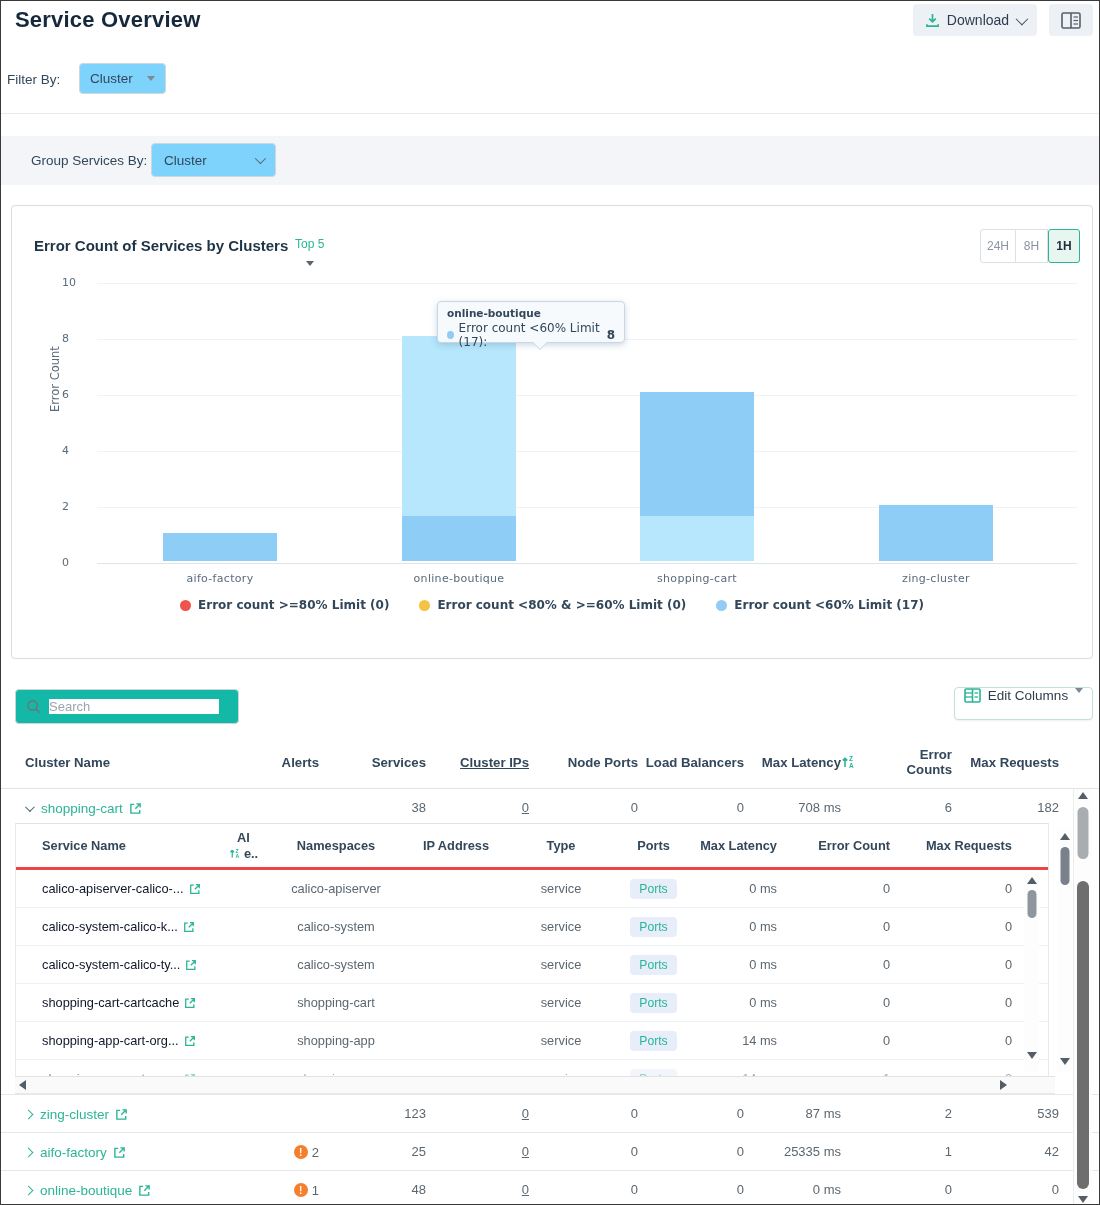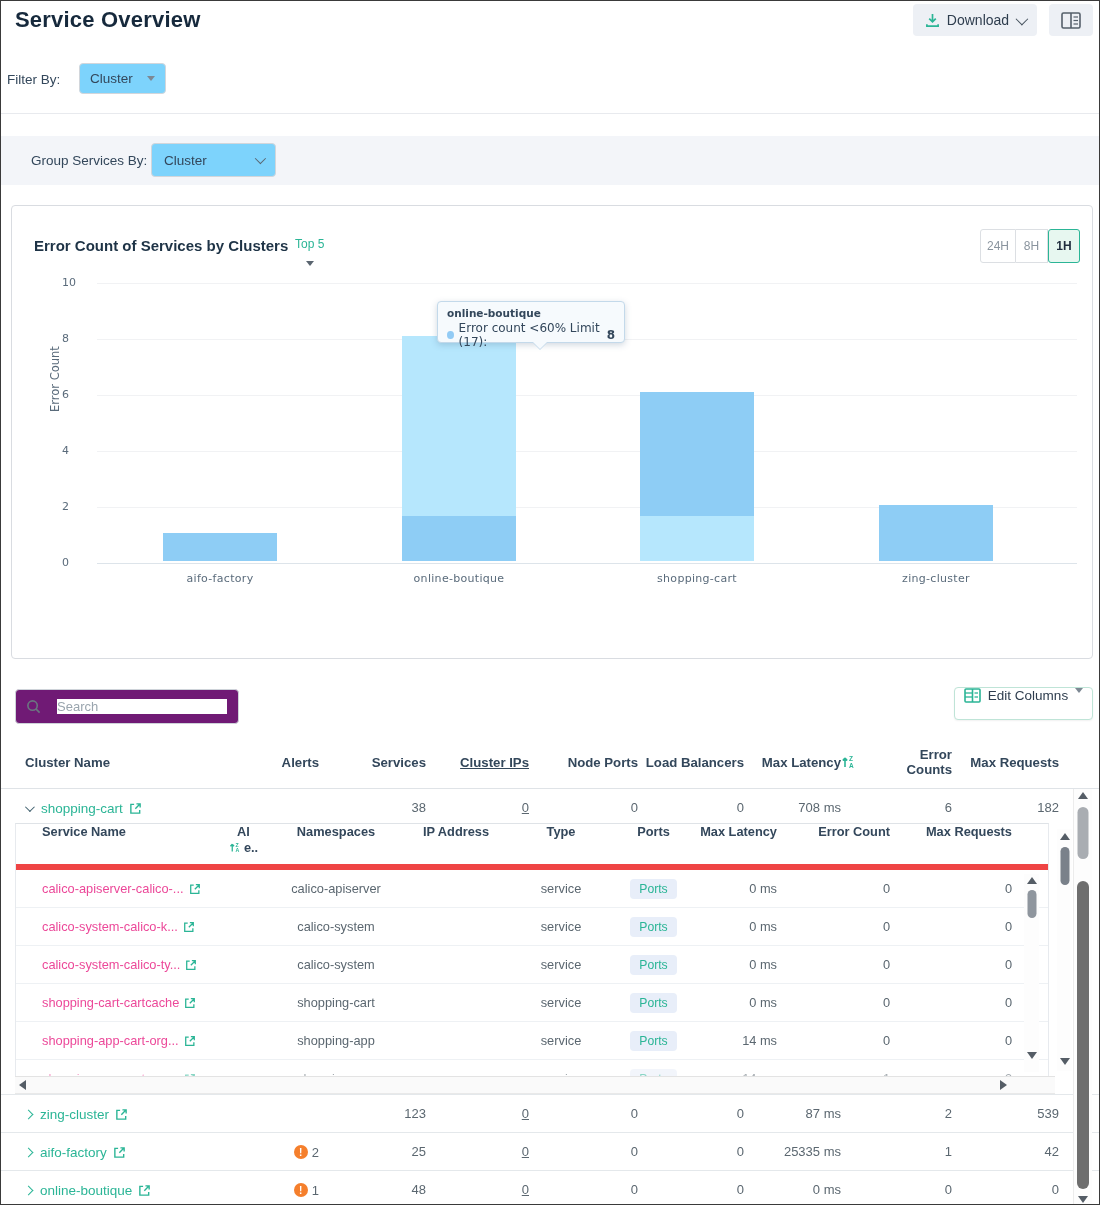--- a/index.html
+++ b/index.html
@@ -45,21 +45,21 @@
   .legend { position:absolute; left:0; top:392px; width:100%; display:flex; justify-content:center; gap:30px; }
   .leg-item { display:flex; align-items:center; gap:7px; font-size:12px; font-weight:700; color:#33475b; cursor:pointer; }
   .leg-dot { width:11px; height:11px; border-radius:50%; }
   .tooltip { position:absolute; left:425px; top:95px; width:188px; height:42px; background:#f6fafd; border:1px solid #c3d9ea; border-radius:4px; box-shadow:0 2px 6px rgba(70,100,130,.25); padding:5px 9px; z-index:5; }
   .tt-title { font-size:10.5px; font-weight:700; color:#33475b; }
   .tt-line { display:flex; align-items:center; gap:5px; font-size:12px; color:#33475b; margin-top:2px; }
   .tt-dot { width:8px; height:8px; border-radius:50%; background:#92cbf5; }
   .tt-caret { position:absolute; left:95px; bottom:-7px; width:0; height:0; border-left:7px solid transparent; border-right:7px solid transparent; border-top:7px solid #f6fafd; filter:drop-shadow(0 1px 0 #c3d9ea); }
 
   
-  .search-box { position:absolute; left:14px; top:688px; width:224px; height:35px; border:1px solid #ced3d9; border-radius:4px; background:#701a75; display:flex; align-items:center; padding:0 10px; gap:16px; }
+  .search-box { position:absolute; left:14px; top:688px; width:224px; height:35px; border:1px solid #ced3d9; border-radius:4px; background:#14b8a6; display:flex; align-items:center; padding:0 10px; gap:8px; }
   .search-box input { border:none; outline:none; font-size:13px; color:#33475b; width:170px; font-family:inherit; }
   .search-box input::placeholder { color:#9aa5ae; }
   .editcols-btn { position:absolute; left:953px; top:686px; width:139px; height:33px; background:#fff; border:1px solid #bfe4d7; border-radius:4px; box-shadow:0 1px 2px rgba(0,0,0,.06); display:flex; justify-content:center; gap:7px; font-size:13.5px; color:#2e3d4e; cursor:pointer; font-family:inherit; }
 
   
   .mt-header { position:absolute; left:0; top:735px; width:1100px; height:53px; display:flex; align-items:center; border-bottom:1px solid #dfe3e7; font-size:13.2px; font-weight:700; color:#33475b; }
   .mc { flex:0 0 auto; }
   .mc0 { width:272px; padding-left:24px; text-align:left; }
   .mc1 { width:46px; text-align:right; }
   .mc2 { width:107px; text-align:right; }
@@ -73,33 +73,33 @@
   .mt-row { position:absolute; left:0; width:1100px; height:37px; display:flex; align-items:center; font-size:13px; color:#5b6770; }
   .cluster-link { color:#2bb596; display:inline-flex; align-items:center; gap:6px; font-size:13.5px; cursor:pointer; text-decoration:none; }
   .chev-right { width:7px; height:7px; border-right:1.7px solid #2bb596; border-top:1.7px solid #2bb596; transform:rotate(45deg); display:inline-block; margin-right:2px; }
   .chev-down { width:7px; height:7px; border-right:1.7px solid #41616f; border-bottom:1.7px solid #41616f; transform:rotate(45deg) translateY(-2px); display:inline-block; margin-right:3px; }
   .alert-wrap { display:inline-flex; align-items:center; gap:4px; color:#5b6770; }
   .alert-ico { width:14px; height:14px; border-radius:50%; background:#f57f2c; color:#fff; font-size:10px; font-weight:700; display:inline-flex; align-items:center; justify-content:center; }
   .row-border { position:absolute; left:0; width:1100px; height:1px; background:#e4e8eb; }
 
   
   .nested { position:absolute; left:14px; top:822px; width:1034px; height:253px; border-top:1px solid #dfe3e7; border-left:1px solid #e7eaee; border-right:1px solid #e7eaee; overflow:hidden; background:#fff; }
-  .nt-header { display:flex; align-items:flex-start; height:46px; border-bottom:6px solid #ef4444; font-size:12.8px; font-weight:700; color:#33475b; }
+  .nt-header { display:flex; align-items:center; height:46px; border-bottom:3px solid #ef4444; font-size:12.8px; font-weight:700; color:#33475b; }
   .nc { flex:0 0 auto; }
   .nc0 { width:200px; padding-left:26px; text-align:left; }
   .nc1 { width:55px; text-align:center; }
   .nc2 { width:130px; text-align:center; }
   .nc3 { width:110px; text-align:center; }
   .nc4 { width:100px; text-align:center; }
   .nc5 { width:85px; text-align:center; }
   .nc6 { width:81px; text-align:right; }
   .nc7 { width:113px; text-align:right; }
   .nc8 { width:122px; text-align:right; }
   .nrow { display:flex; align-items:center; height:38px; border-bottom:1px solid #eef1f4; font-size:12.8px; color:#5b6770; }
-  .svc-link { color:#ec4899; display:inline-flex; align-items:center; gap:5px; font-size:12.8px; cursor:pointer; text-decoration:none; white-space:nowrap; }
+  .svc-link { color:#0f172a; display:inline-flex; align-items:center; gap:5px; font-size:12.8px; cursor:pointer; text-decoration:none; white-space:nowrap; }
   .ports-badge { display:inline-block; background:#e8eef9; color:#2bb596; font-size:12.2px; padding:3px 9px; border-radius:4px; cursor:pointer; }
   .al-hdr { display:flex; flex-direction:column; align-items:center; line-height:1.25; }
   .al-hdr .l2 { display:flex; align-items:center; gap:2px; }
 
   
   .sb-v { position:absolute; background:#fdfdfd; }
   .sb-arrow { width:0; height:0; border-left:5px solid transparent; border-right:5px solid transparent; position:absolute; left:50%; transform:translateX(-50%); cursor:pointer; }
   .sb-up { border-bottom:7px solid #555d66; }
   .sb-down { border-top:7px solid #555d66; }
   .sb-thumb { position:absolute; left:50%; transform:translateX(-50%); border-radius:6px; cursor:grab; }
@@ -207,20 +207,34 @@
       <div class="tooltip">
         <div class="tt-title">online-boutique</div>
         <div class="tt-line">
           <span class="tt-dot"></span>
           <span>Error count &lt;60% Limit (17):</span>
           <b>8</b>
         </div>
         <div class="tt-caret"></div>
       </div>
 
+      <div class="legend">
+        <div class="leg-item">
+          <span class="leg-dot" style="background: rgb(240, 82, 77);"></span>
+          <span>Error count &gt;=80% Limit (0)</span>
+        </div>
+        <div class="leg-item">
+          <span class="leg-dot" style="background: rgb(245, 194, 67);"></span>
+          <span>Error count &lt;80% &amp; &gt;=60% Limit (0)</span>
+        </div>
+        <div class="leg-item">
+          <span class="leg-dot" style="background: rgb(146, 203, 245);"></span>
+          <span>Error count &lt;60% Limit (17)</span>
+        </div>
+      </div>
     </div>
   </div>
 
   <div class="search-box">
     <span>
       <svg width="15" height="15" viewBox="0 0 16 16">
           <circle cx="7" cy="7" r="5" fill="none" stroke="#6b7680" stroke-width="1.7"></circle>
           <line x1="10.8" y1="10.8" x2="14.5" y2="14.5" stroke="#6b7680" stroke-width="1.7"></line>
         </svg>
     </span>

